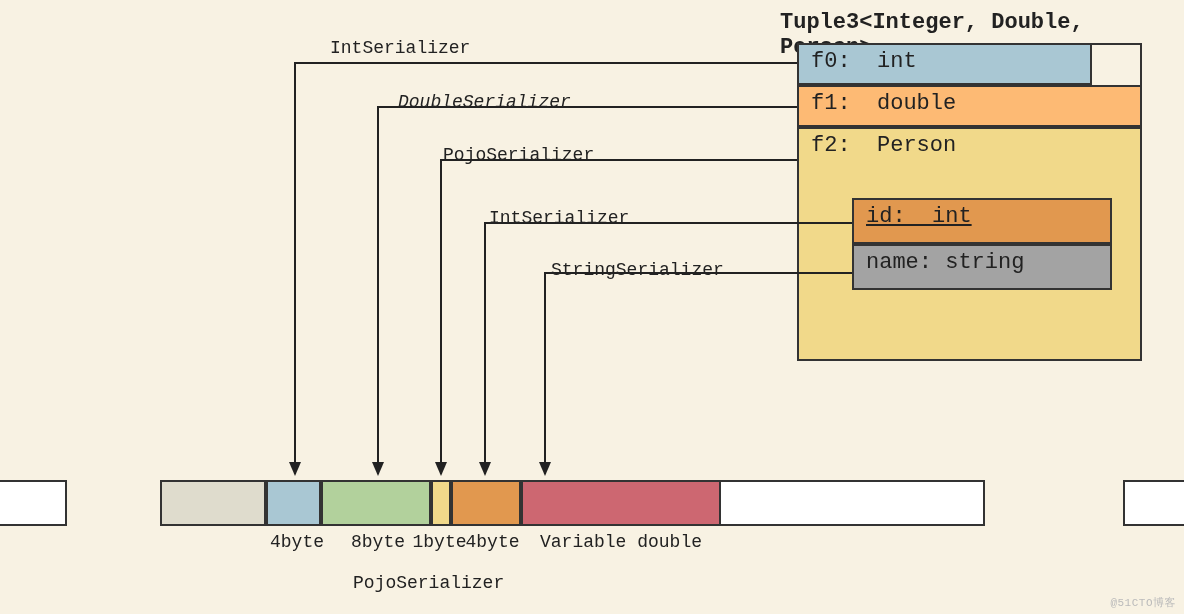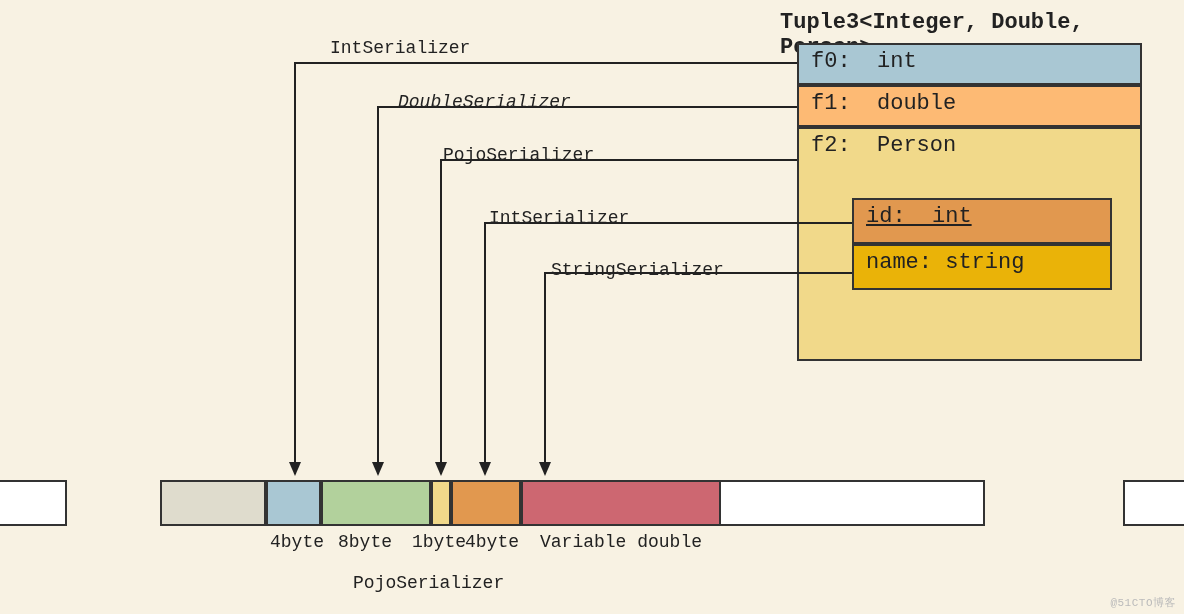--- a/index.html
+++ b/index.html
@@ -30,54 +30,55 @@
     font-size: 22px;
     font-weight: bold;
   }
   .field-label {
     padding: 4px 12px;
     font-size: 22px;
   }
   .seg-label {
     position: absolute;
     font-size: 18px;
+    text-align: center;
   }
   .watermark {
     position: absolute;
     right: 8px;
     bottom: 4px;
     color: #bbb;
     font-size: 11px;
     letter-spacing: 0.5px;
   }
 </style>
 </head>
 <body>
 
 <div class="tuple-title" style="left:780px; top:10px;">Tuple3&lt;Integer, Double, Person&gt;</div>
 
 <div class="box" style="left:797px; top:43px; width:345px; height:318px; background:transparent;"></div>
 
-<div class="box" style="left:797px; top:43px; width:345px; height:42px; background:#a9c7d3;">
+<div class="box" style="left:797px; top:43px; width:295px; height:42px; background:#a9c7d3;">
   <div class="field-label">f0:&nbsp;&nbsp;int</div>
 </div>
 
 <div class="box" style="left:797px; top:85px; width:345px; height:42px; background:#fdba74;">
   <div class="field-label">f1:&nbsp;&nbsp;double</div>
 </div>
 
 <div class="box" style="left:797px; top:127px; width:345px; height:234px; background:#f1d98a;">
   <div class="field-label">f2:&nbsp;&nbsp;Person</div>
 </div>
 
 <div class="box" style="left:852px; top:198px; width:260px; height:46px; background:#e1984f;text-decoration:underline;">
   <div class="field-label">id:&nbsp;&nbsp;int</div>
 </div>
 
-<div class="box" style="left:852px; top:244px; width:260px; height:46px; background:#eab308;">
+<div class="box" style="left:852px; top:244px; width:260px; height:46px; background:#a3a3a3;">
   <div class="field-label">name: string</div>
 </div>
 
 <div class="label" style="left:330px; top:38px;">IntSerializer</div>
 <div class="label" style="left:398px; top:92px;font-style:italic;">DoubleSerializer</div>
 <div class="label" style="left:443px; top:145px;">PojoSerializer</div>
 <div class="label" style="left:489px; top:208px;">IntSerializer</div>
 <div class="label" style="left:551px; top:260px;">StringSerializer</div>
 
 <div class="box" style="left:0px; top:480px; width:67px; height:46px; background:#ffffff; border-left:none;"></div>

